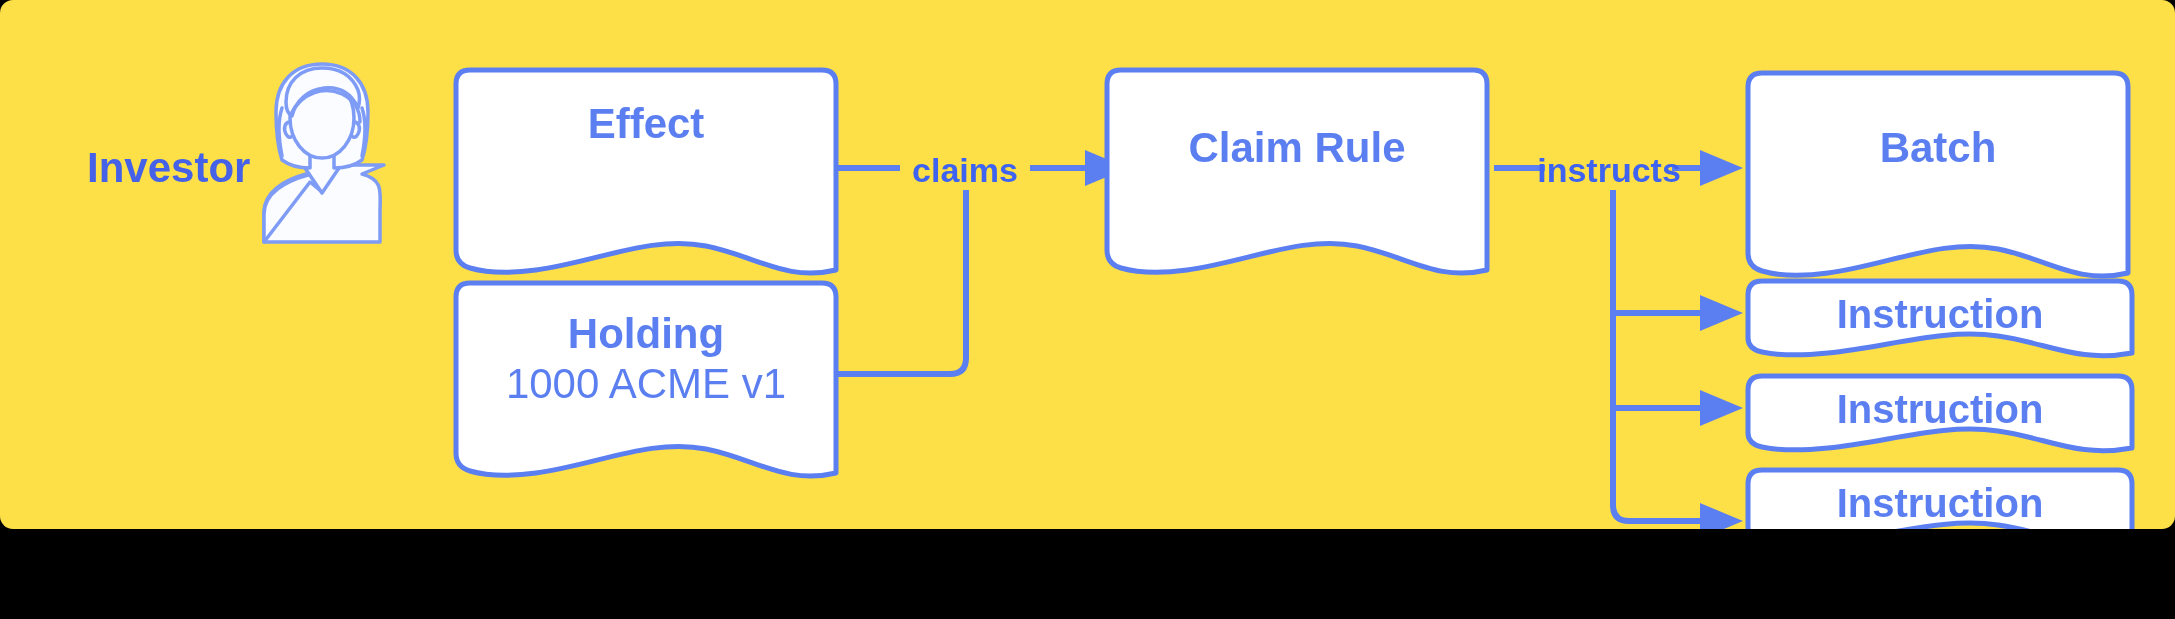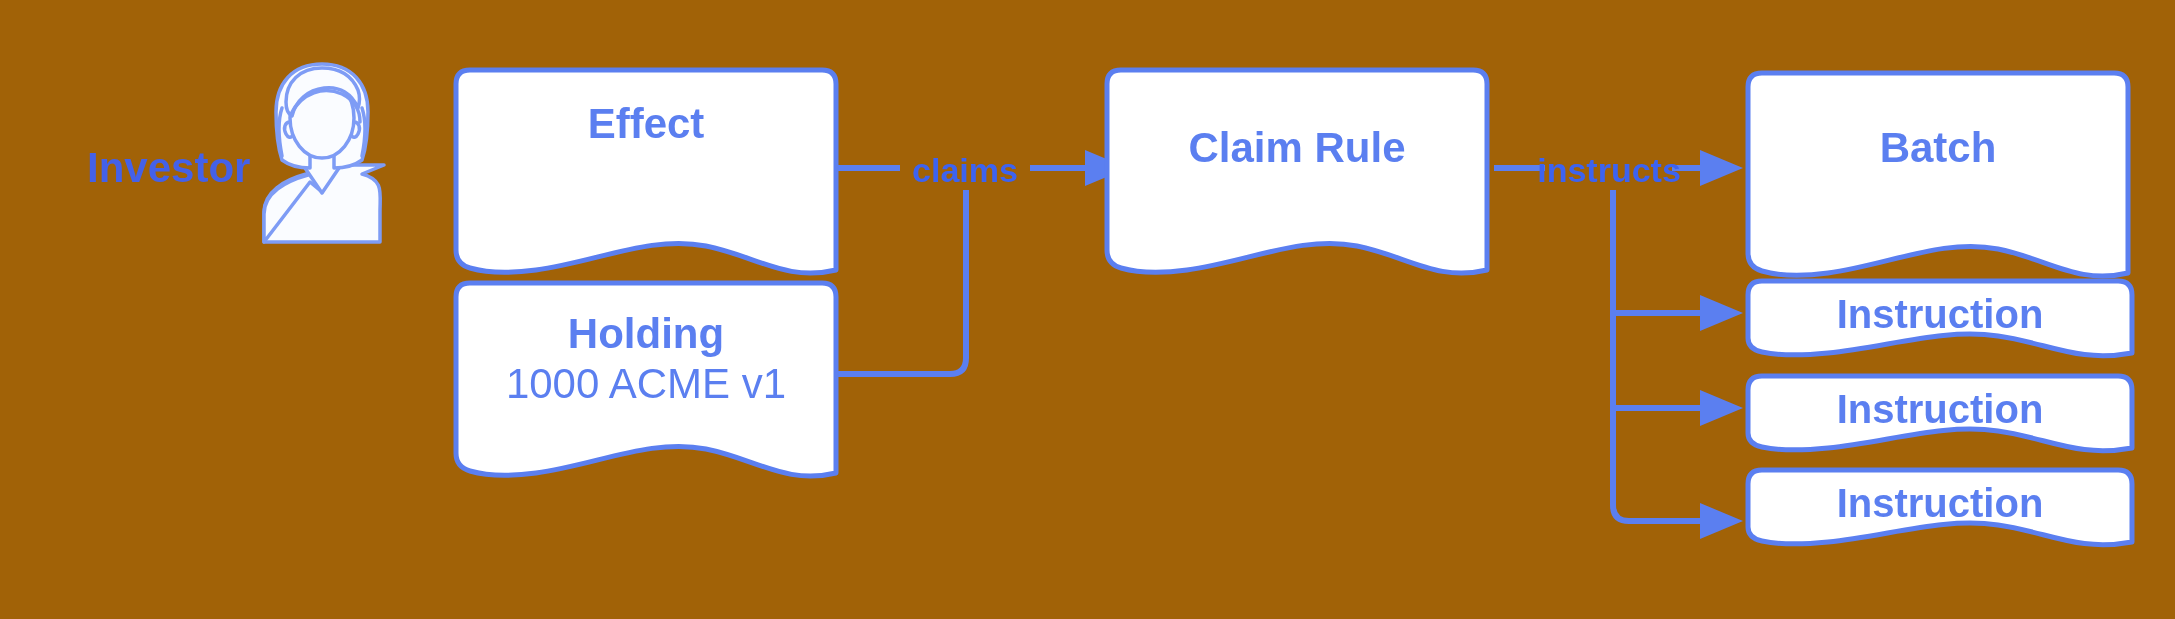--- a/index.html
+++ b/index.html
@@ -7,23 +7,24 @@
     margin: 0;
     padding: 0;
     background: #000000;
   }
   body {
     font-family: "Liberation Sans", "DejaVu Sans", sans-serif;
   }
   #diagram-root {
     position: relative;
     width: 2175px;
-    height: 619px;
-    background: #a16207;
+    height: 529px;
+    background: #fde047;
     overflow: hidden;
+    border-radius: 13px;
   }
   #diagram-svg {
     position: absolute;
     left: 0;
     top: 0;
     width: 2175px;
     height: 619px;
     display: block;
   }
   .doc-label {

